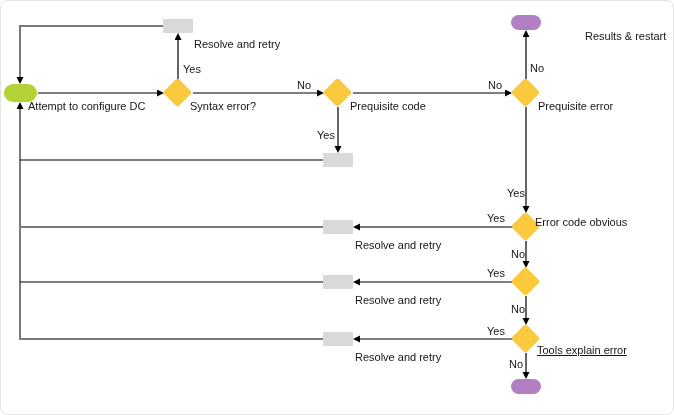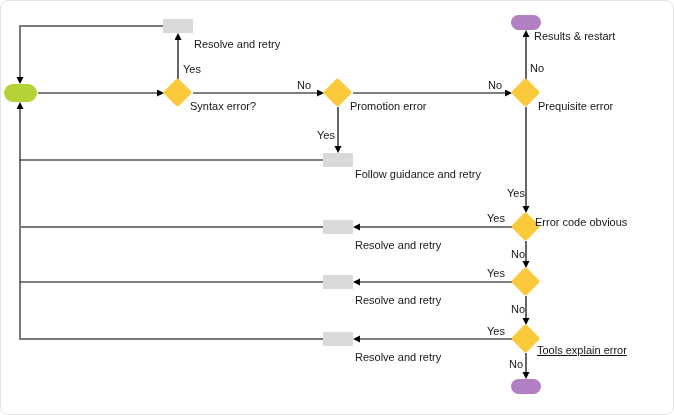--- a/index.html
+++ b/index.html
@@ -86,26 +86,26 @@
   <div class="node diamond d-promo"></div>
   <div class="node stadium purple results"></div>
   <div class="node diamond d-error"></div>
   <div class="node grayrect r-1"></div>
   <div class="node diamond d-builtin"></div>
   <div class="node grayrect r-2"></div>
   <div class="node diamond d-tools"></div>
   <div class="node grayrect r-3"></div>
   <div class="node stadium purple debug"></div>
 
+  <span class="lbl" style="left:27px;top:99px;">Attempt to configure DC</span>
   <span class="lbl" style="left:189px;top:99px;">Syntax error?</span>
   <span class="lbl" style="left:193px;top:37px;">Resolve and retry</span>
-  <span class="lbl" style="left:349px;top:99px;">Promotion error</span>
-  <span class="lbl" style="left:354px;top:167px;">Follow guidance and retry</span>
+  <span class="lbl" style="left:349px;top:99px;">Prequisite code</span>
   <span class="lbl" style="left:537px;top:99px;">Prequisite error</span>
-  <span class="lbl" style="left:516px;top:29px;padding-left:17px;">Results &amp; restart</span>
+  <span class="lbl" style="left:567px;top:29px;padding-left:17px;">Results &amp; restart</span>
   <span class="lbl" style="left:534px;top:215px;">Error code obvious</span>
   <span class="lbl" style="left:354px;top:238px;">Resolve and retry</span>
   <span class="lbl" style="left:354px;top:293px;">Resolve and retry</span>
   <span class="lbl" style="left:536px;top:343px;text-decoration:underline;">Tools explain error</span>
   <span class="lbl" style="left:354px;top:350px;">Resolve and retry</span>
 
   <span class="lbl" style="left:182px;top:62px;">Yes</span>
   <span class="lbl" style="left:296px;top:78px;">No</span>
   <span class="lbl" style="left:316px;top:128px;">Yes</span>
   <span class="lbl" style="left:487px;top:78px;">No</span>

